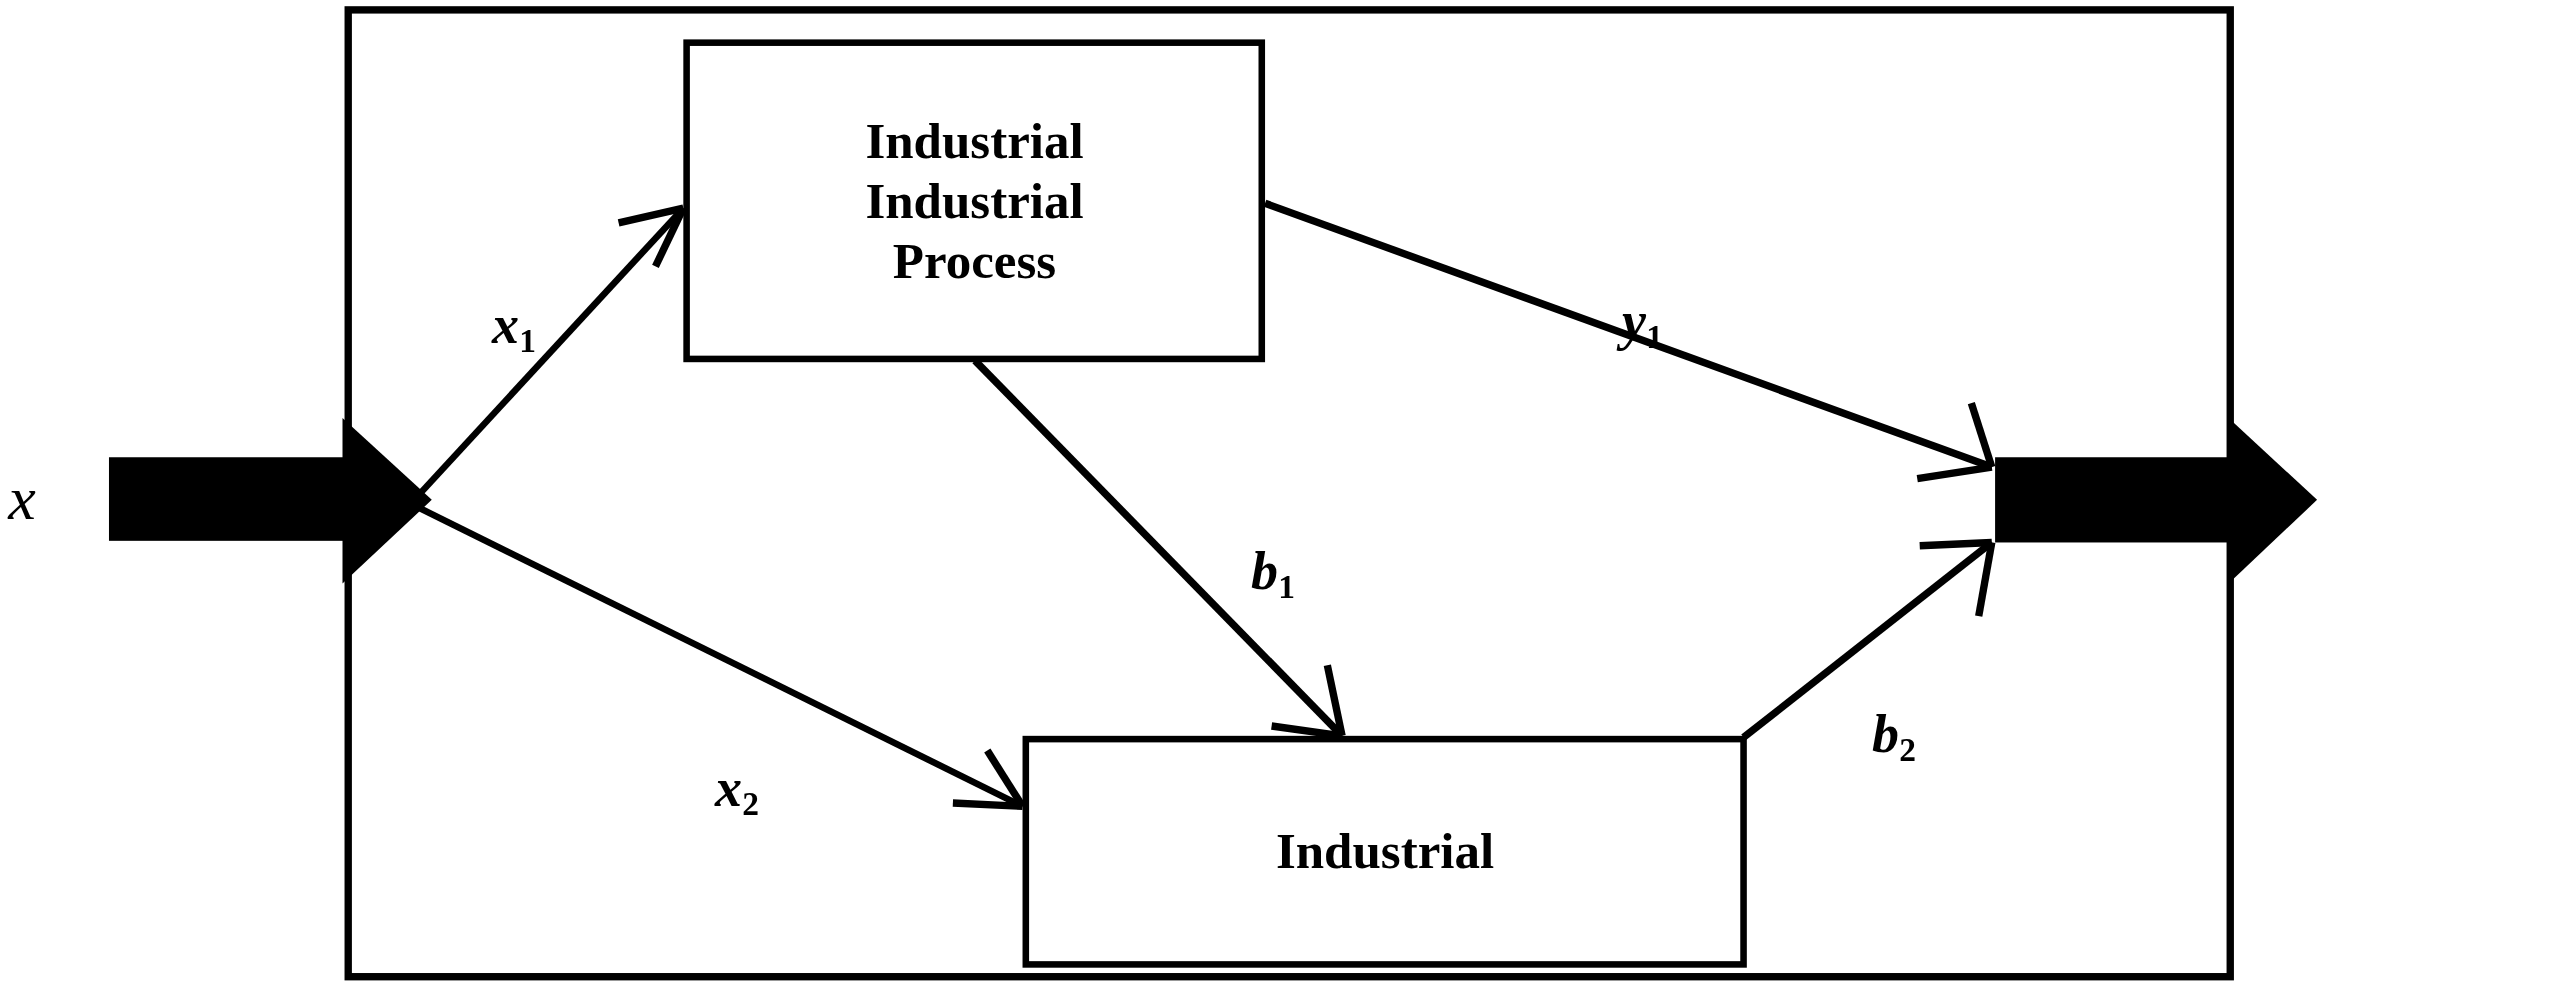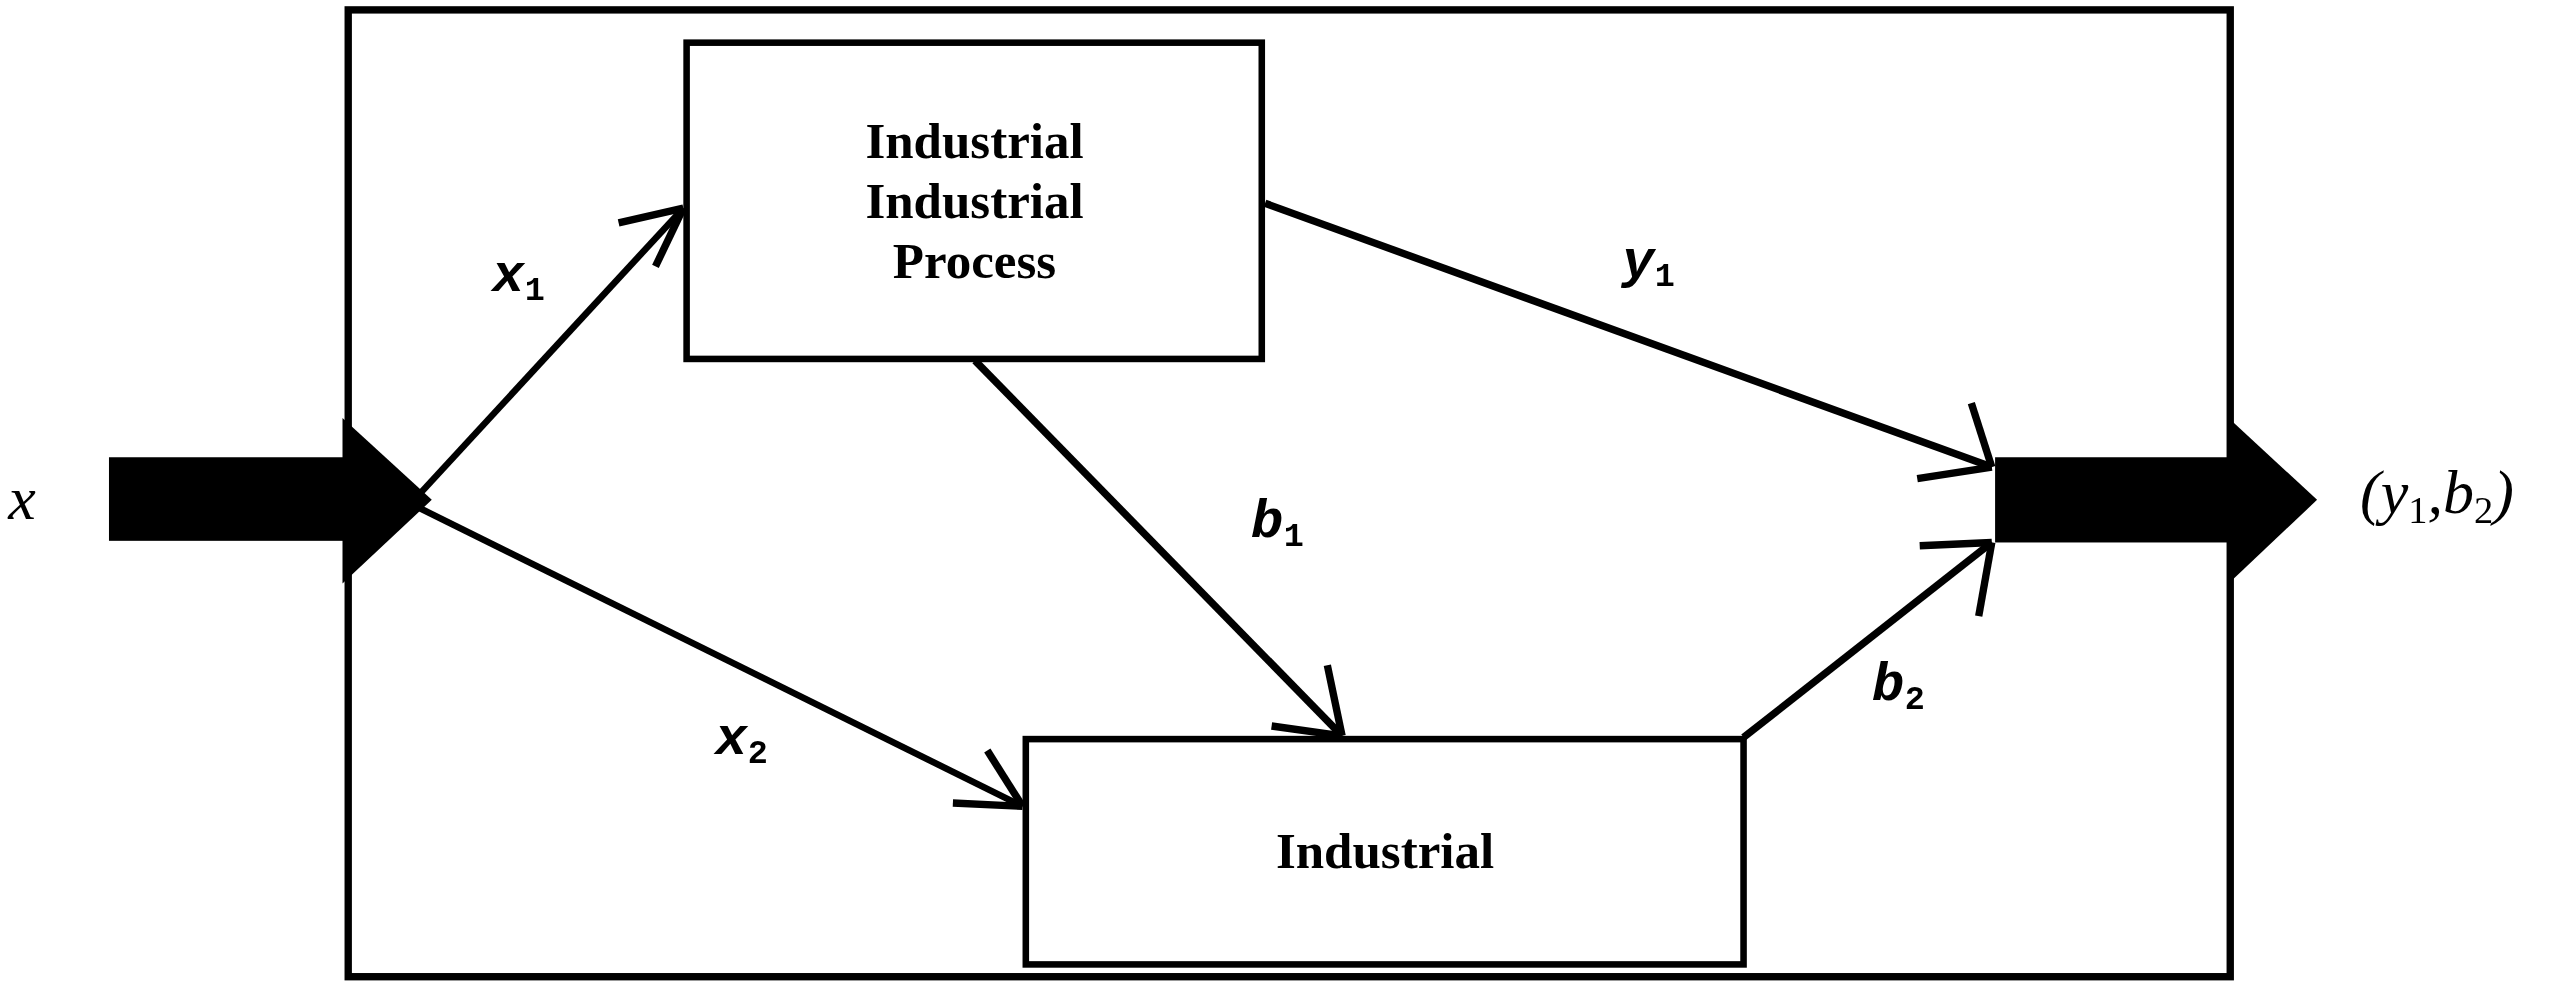--- a/index.html
+++ b/index.html
@@ -55,27 +55,28 @@
     height: 225px;
     display: flex;
     flex-direction: column;
     align-items: center;
     justify-content: center;
     font-size: 51px;
   }
   .node-label .line { display: block; text-align: center; }
   .flow-label {
     position: absolute;
-    font-family: Liberation Mono, monospace;
+    font-family: Liberation Serif, serif;
     font-style: italic;
     font-weight: bold;
     color: #000000;
     white-space: nowrap;
     user-select: none;
     font-size: 54px;
+    margin-top: 48px;
   }
   .flow-label sub {
     font-size: 0.62em;
     font-style: normal;
     font-weight: bold;
     vertical-align: baseline;
     position: relative;
     top: 0.26em;
     left: 0.01em;
   }
@@ -103,21 +104,21 @@
     font-size: 0.62em;
     font-style: normal;
     vertical-align: baseline;
     position: relative;
     top: 0.26em;
   }
   #label-x1 { left: 492px; top: 246px; }
   #label-x2 { left: 715px; top: 709px; }
   #label-b1 { left: 1251px; top: 492px; }
   #label-b2 { left: 1872px; top: 655px; }
-  #label-y1 { left: 1622px; top: 232px; }
+  #label-y1 { left: 1622px; top: 242px; }
 </style>
 </head>
 <body>
 
 <div id="diagram-root">
 
   <svg id="diagram-svg" viewBox="0 0 3144 1224" xmlns="http://www.w3.org/2000/svg">
 
     <rect x="425" y="12" width="2297" height="1180" fill="none" stroke="#000000" stroke-width="9"></rect>
 
@@ -174,23 +175,20 @@
   </div>
 
   <div class="node-label" id="abatement-box-label">
     <span class="line">Industrial</span>
   </div>
 
   <div class="io-label" id="input-label">
     <span>x</span>
   </div>
 
-  <div class="io-label" id="output-label">
-    <span>(</span><span>y</span><sub>1</sub><span>,</span><span>b</span><sub>2</sub><span>)</span>
-  </div>
 
   <div class="flow-label" id="label-x1">
     <span>x</span><sub>1</sub>
   </div>
 
   <div class="flow-label" id="label-x2">
     <span>x</span><sub>2</sub>
   </div>
 
   <div class="flow-label" id="label-b1">

